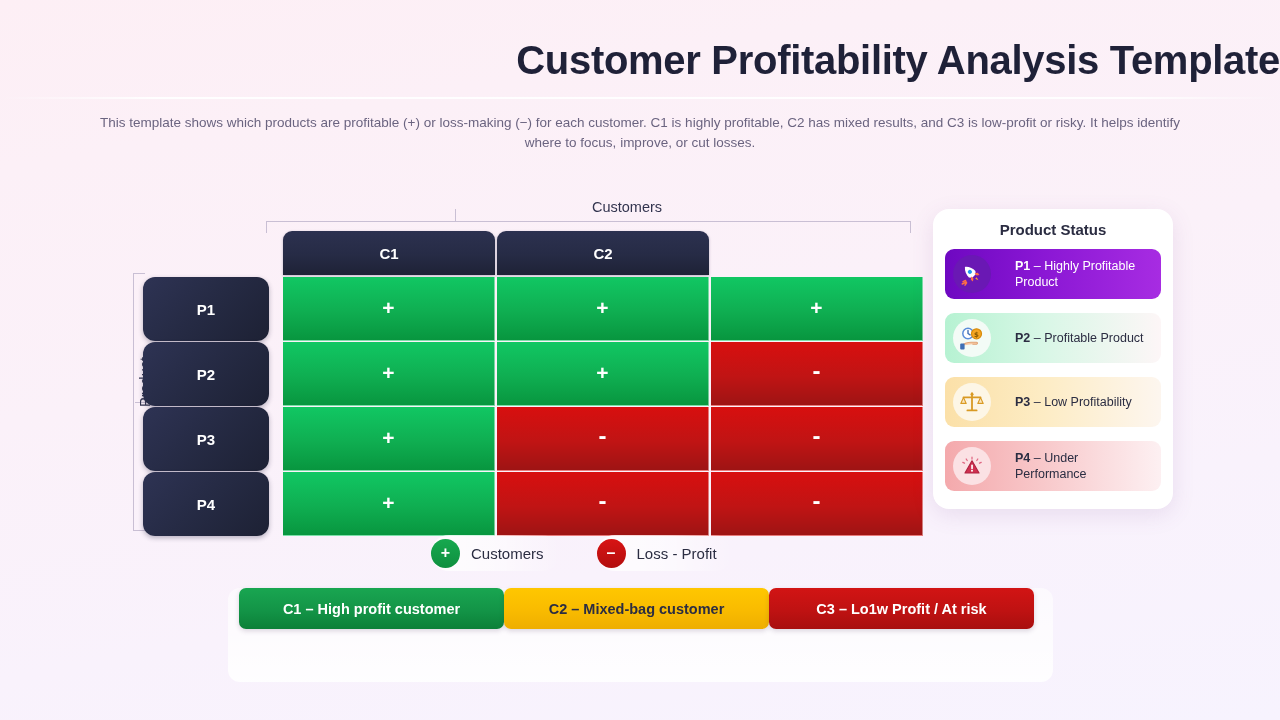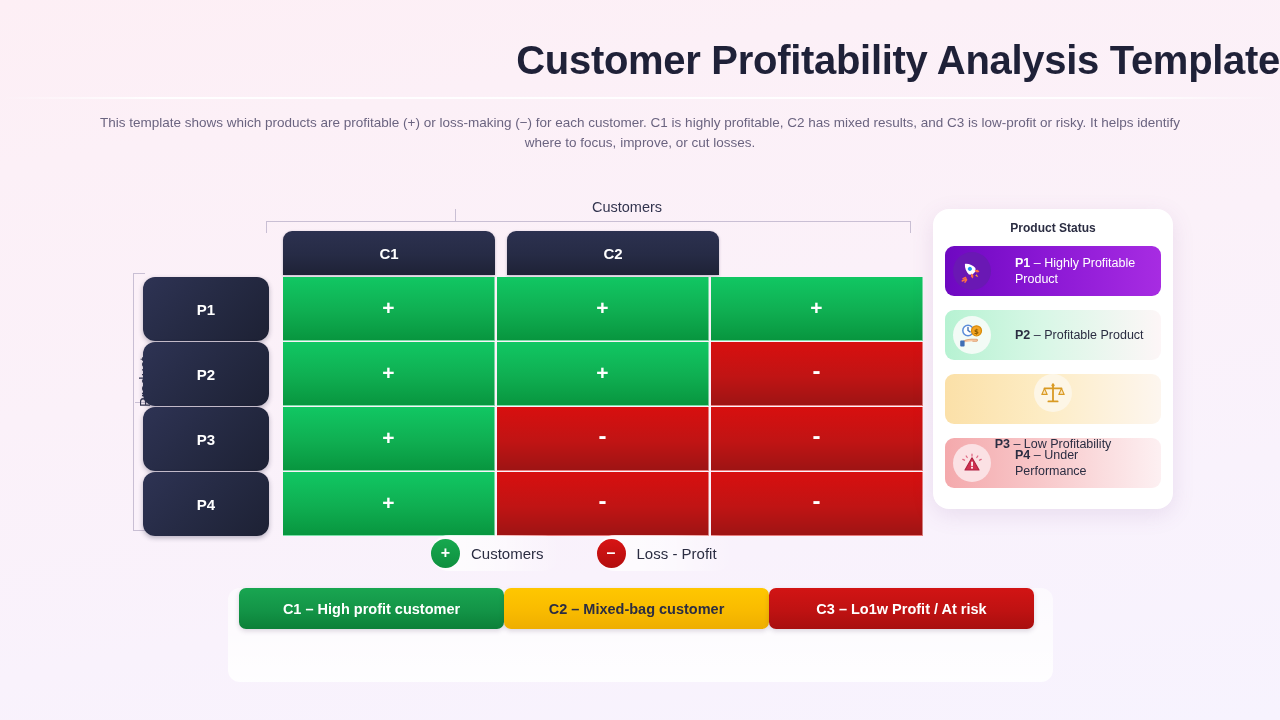--- a/index.html
+++ b/index.html
@@ -136,21 +136,21 @@
     top: 32px;
     width: 780px;
     height: 303px;
   }
 
   .col-headers {
     position: absolute;
     left: 140px;
     top: 0px;
     display: flex;
-    gap: 12px;
+    gap: 2px;
   }
   .col-head {
     width: 212px;
     height: 44px;
     border-radius: 9px 9px 0 0;
     background: linear-gradient(180deg, #2c3150 0%, #262b45 55%, #1e2236 100%);
     color: #ffffff;
     font-size: 15px;
     font-weight: 600;
     display: flex;
@@ -209,39 +209,39 @@
     top: 209px;
     width: 240px;
     height: 300px;
     background: #ffffff;
     border-radius: 16px;
     box-shadow: 0 6px 22px rgba(120,80,150,0.13);
     padding: 12px 12px 10px 12px;
   }
   .status-title {
     text-align: center;
-    font-size: 12px;
+    font-size: 15px;
     font-weight: 600;
     color: #2b2d42;
     margin-bottom: 11px;
   }
   .status-item {
     display: flex;
     align-items: center;
     gap: 24px;
     height: 50px;
     border-radius: 9px;
     padding: 0 8px;
     margin-bottom: 14px;
   }
   .status-item:last-child { margin-bottom: 0; }
 
   .si-0 { background: linear-gradient(90deg, #6e08c1 0%, #8a17d4 45%, #a72ce2 100%); }
   .si-1 { background: linear-gradient(90deg, #b6f2d2 0%, #d8f7e6 45%, #fdf6f7 100%); }
-  .si-2 { background: linear-gradient(90deg, #fbe0a8 0%, #fdecc4 45%, #fdf6ef 100%); flex-direction: column; }
+  .si-2 { background: linear-gradient(90deg, #fbe0a8 0%, #fdecc4 45%, #fdf6ef 100%); }
   .si-3 { background: linear-gradient(90deg, #f4a9ac 0%, #f8c8ca 45%, #fdf0f2 100%); }
 
   .si-icon {
     width: 38px;
     height: 38px;
     border-radius: 50%;
     flex: 0 0 38px;
     display: flex;
     align-items: center;
     justify-content: center;

